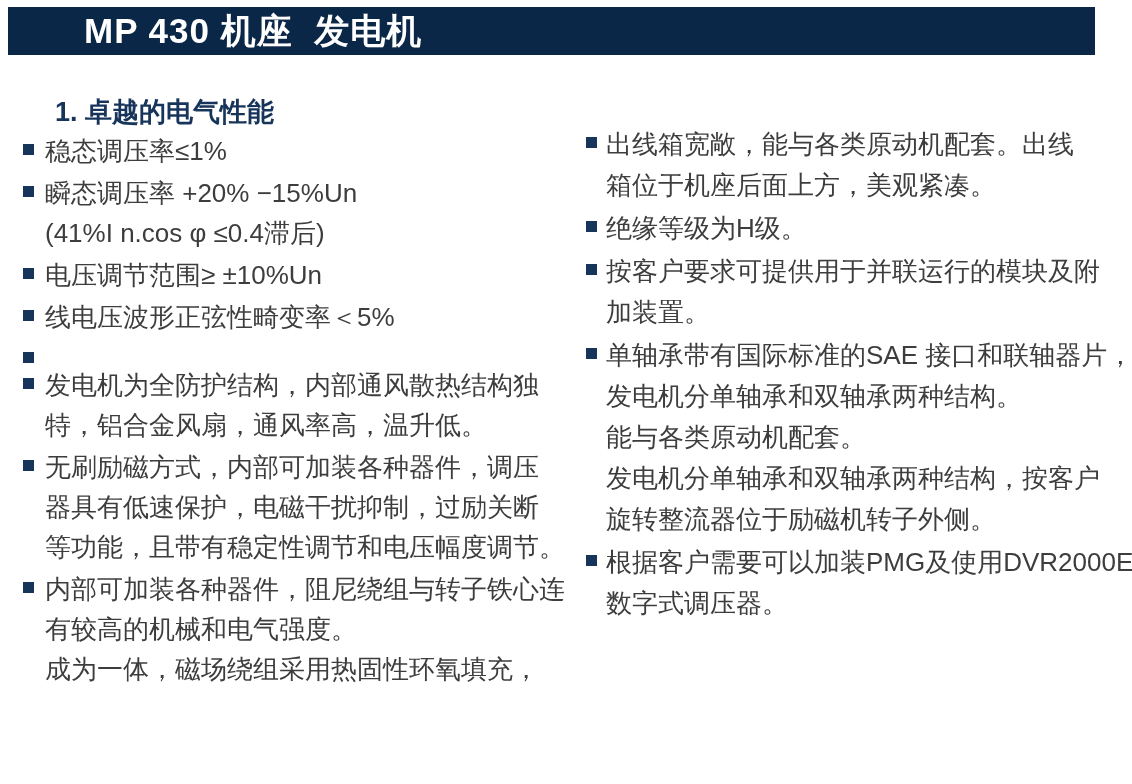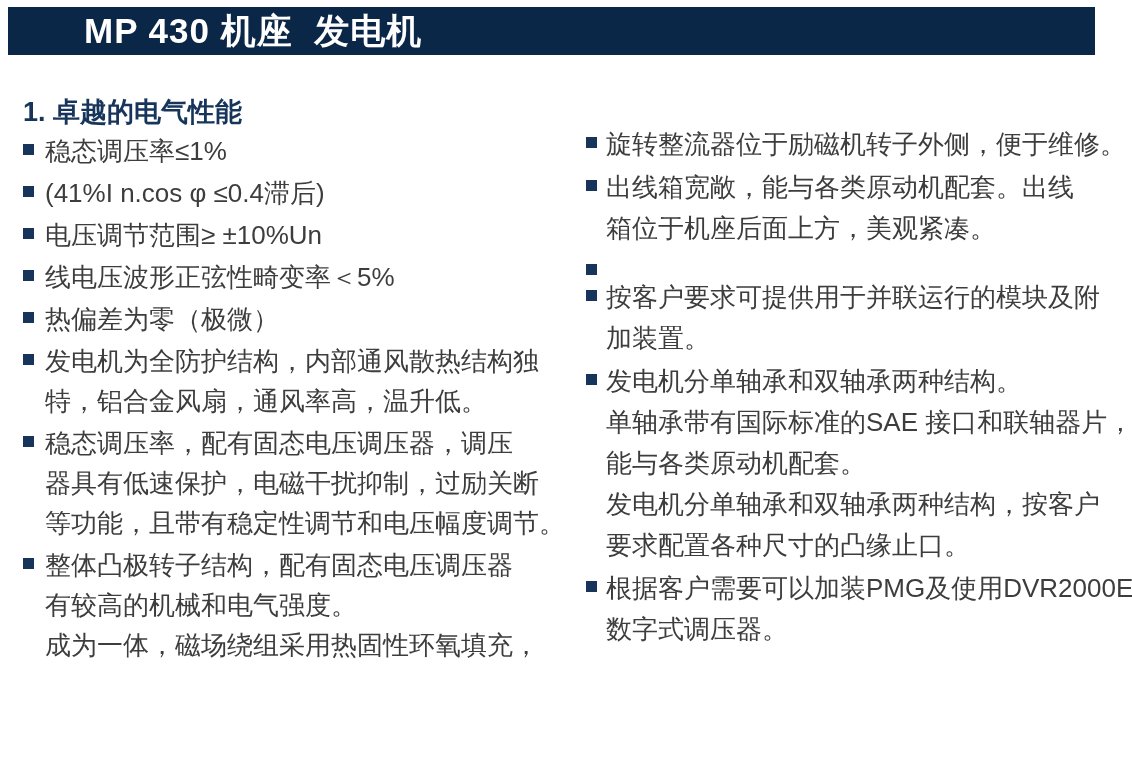--- a/index.html
+++ b/index.html
@@ -34,20 +34,21 @@
     text-align:right;
   }
   .col{position:absolute;}
   .col-left{left:23px;top:93px;width:548px;}
   .col-right{left:586px;top:124px;width:546px;}
   .section-heading{
     color:var(--heading);
     font-weight:bold;
     font-size:27px;
     line-height:38px;
+    margin-left:32px;
     white-space:pre;
   }
   .section-heading.second{
     margin-top:14px;
     margin-bottom:12px;
   }
   .bullet{
     display:flex;
     margin-bottom:2px;
   }
@@ -79,102 +80,97 @@
 
   <div class="bullet">
     <span class="sq"></span>
     <div class="txt">
       <div class="line">稳态调压率≤1%</div>
     </div>
   </div>
   <div class="bullet">
     <span class="sq"></span>
     <div class="txt">
+      <div class="line">瞬态调压率 +20% −15%Un</div>
       <div class="line">(41%I n.cos φ ≤0.4滞后)</div>
     </div>
   </div>
   <div class="bullet">
     <span class="sq"></span>
     <div class="txt">
       <div class="line">电压调节范围≥ ±10%Un</div>
     </div>
   </div>
   <div class="bullet">
     <span class="sq"></span>
     <div class="txt">
       <div class="line">线电压波形正弦性畸变率＜5%</div>
     </div>
   </div>
   <div class="bullet">
     <span class="sq"></span>
-    <div class="txt">
-      <div class="line">热偏差为零（极微）</div>
-    </div>
   </div>
 
 
   <div class="bullet">
     <span class="sq"></span>
     <div class="txt">
       <div class="line">发电机为全防护结构，内部通风散热结构独</div>
       <div class="line">特，铝合金风扇，通风率高，温升低。</div>
     </div>
   </div>
   <div class="bullet">
     <span class="sq"></span>
     <div class="txt">
-      <div class="line">稳态调压率，配有固态电压调压器，调压</div>
+      <div class="line">无刷励磁方式，内部可加装各种器件，调压</div>
       <div class="line">器具有低速保护，电磁干扰抑制，过励关断</div>
       <div class="line">等功能，且带有稳定性调节和电压幅度调节。</div>
     </div>
   </div>
   <div class="bullet">
     <span class="sq"></span>
     <div class="txt">
-      <div class="line">整体凸极转子结构，配有固态电压调压器</div>
+      <div class="line">内部可加装各种器件，阻尼绕组与转子铁心连</div>
       <div class="line">有较高的机械和电气强度。</div>
       <div class="line">成为一体，磁场绕组采用热固性环氧填充，</div>
     </div>
   </div>
 
 </div>
 
 <div class="col col-right">
 
   <div class="bullet">
     <span class="sq"></span>
     <div class="txt">
-      <div class="line">旋转整流器位于励磁机转子外侧，便于维修。</div>
-    </div>
-  </div>
-  <div class="bullet">
-    <span class="sq"></span>
-    <div class="txt">
       <div class="line">出线箱宽敞，能与各类原动机配套。出线</div>
       <div class="line">箱位于机座后面上方，美观紧凑。</div>
     </div>
   </div>
   <div class="bullet">
     <span class="sq"></span>
+    <div class="txt">
+      <div class="line">绝缘等级为H级。</div>
+    </div>
   </div>
   <div class="bullet">
     <span class="sq"></span>
     <div class="txt">
       <div class="line">按客户要求可提供用于并联运行的模块及附</div>
       <div class="line">加装置。</div>
     </div>
   </div>
   <div class="bullet">
     <span class="sq"></span>
     <div class="txt">
+      <div class="line">单轴承带有国际标准的SAE 接口和联轴器片，</div>
       <div class="line">发电机分单轴承和双轴承两种结构。</div>
-      <div class="line">单轴承带有国际标准的SAE 接口和联轴器片，</div>
       <div class="line">能与各类原动机配套。</div>
       <div class="line">发电机分单轴承和双轴承两种结构，按客户</div>
-      <div class="line">要求配置各种尺寸的凸缘止口。</div>
+      <div class="line">旋转整流器位于励磁机转子外侧。</div>
     </div>
   </div>
   <div class="bullet">
     <span class="sq"></span>
     <div class="txt">
       <div class="line">根据客户需要可以加装PMG及使用DVR2000E+</div>
       <div class="line">数字式调压器。</div>
     </div>
   </div>
 

